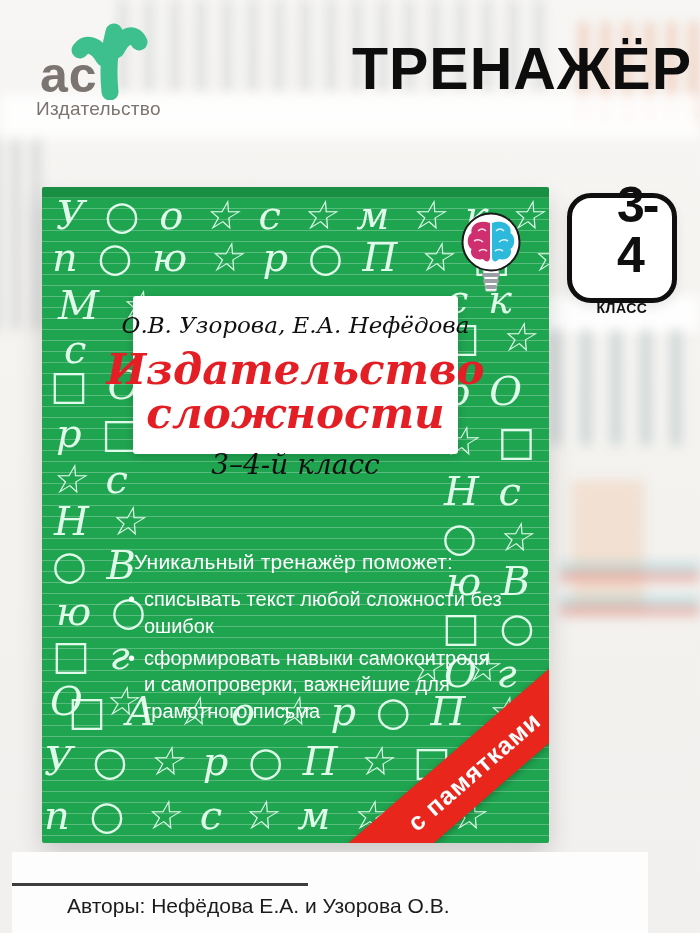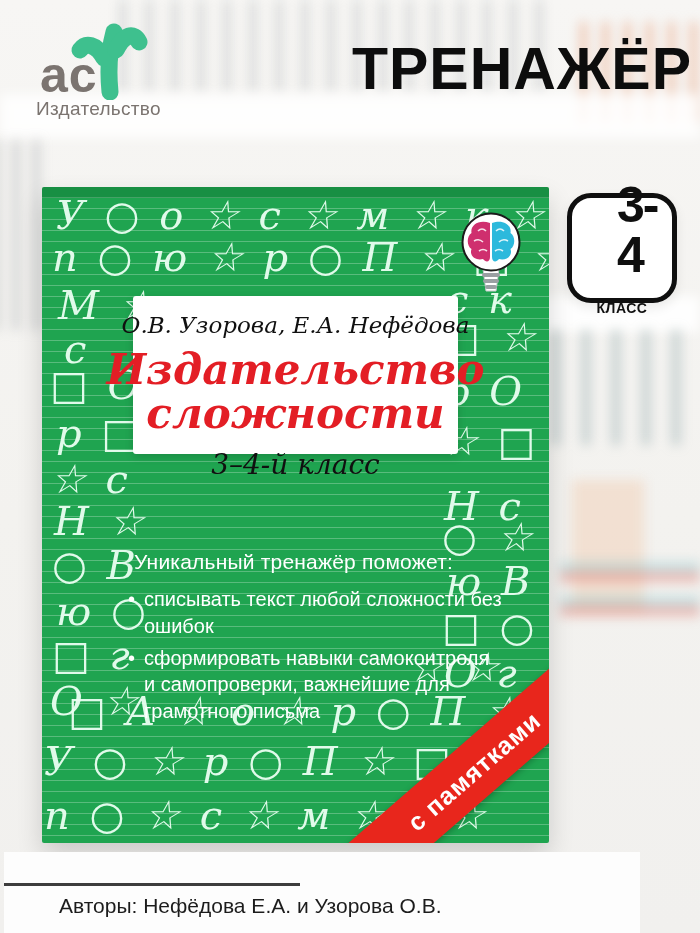--- a/index.html
+++ b/index.html
@@ -73,21 +73,21 @@
   .promo li { position:relative; padding-left:18px; font-size:20px; line-height:1.34; margin-bottom:5px; }
   .promo li::before { content:"\2022"; position:absolute; left:2px; top:0; font-size:20px; }
 
   .ribbon { position:absolute; left:262px; top:556px; width:340px; height:56px;
     background:var(--ribbon_red); transform:rotate(-41deg);
     display:flex; align-items:center; justify-content:center;
     box-shadow:0 2px 6px rgba(0,0,0,.25); }
   .ribbon span { color:#fff; font-size:25px; font-weight:700; letter-spacing:1px; }
 
   
-  .footer-bar { position:absolute; left:4px; top:852px; width:636px; height:81px; background:#fdfdfd; }
+  .footer-bar { position:absolute; left:12px; top:852px; width:636px; height:81px; background:#fdfdfd; }
   .footer-rule { position:absolute; left:0; top:31px; width:296px; height:3px; background:#3d3d3d; }
   .footer-text { position:absolute; left:55px; top:42px; font-size:21px; color:#1c1c1c; }
 </style>
 </head>
 <body>
 
 <div class="stage">
 
   <div class="bg-decor">
     <div class="bg-books-top"></div>
@@ -130,21 +130,21 @@
         <span style="left: 8px; top: 270px;">☆ с</span>
         <span style="left: 12px; top: 312px;">Н ☆</span>
         <span style="left: 10px; top: 356px;">○ В</span>
         <span style="left: 14px; top: 402px;">ю ○</span>
         <span style="left: 10px; top: 446px;">□ г</span>
         <span style="left: 8px; top: 492px;">О ☆</span>
         <span style="left: 404px; top: 90px;">с к</span>
         <span style="left: 400px; top: 128px;">□ ☆</span>
         <span style="left: 402px; top: 182px;">р О</span>
         <span style="left: 400px; top: 232px;">☆ □</span>
-        <span style="left: 402px; top: 297px;">Н с</span>
+        <span style="left: 402px; top: 282px;">Н с</span>
         <span style="left: 400px; top: 328px;">○ ☆</span>
         <span style="left: 404px; top: 372px;">ю В</span>
         <span style="left: 400px; top: 418px;">□ ○</span>
         <span style="left: 402px; top: 464px;">О г</span>
         <span style="left: 366px; top: 458px;">☆ ☆</span>
         <span style="left: 26px; top: 502px;">□ А ☆ о ☆ р ○ П ☆ У</span>
         <span style="left: 2px; top: 552px;">У ○ ☆ р ○ П ☆ □ м</span>
         <span style="left: 2px; top: 606px;">п ○ ☆ с ☆ м ☆ к ☆</span>
       </div>
 

